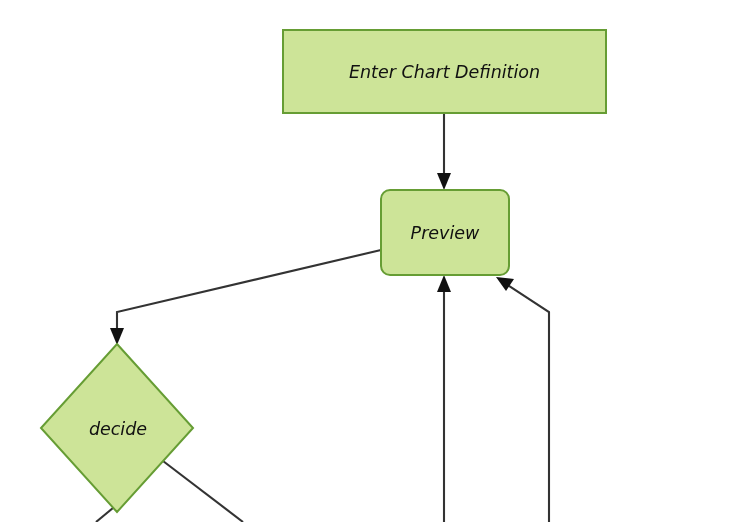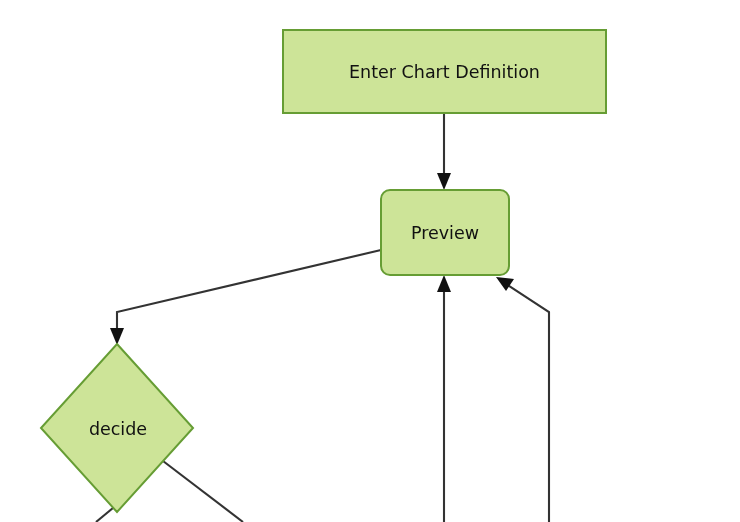--- a/index.html
+++ b/index.html
@@ -11,20 +11,21 @@
     width: 740px;
     height: 522px;
     overflow: hidden;
     font-family: "DejaVu Sans", "Liberation Sans", sans-serif;
   }
   #diagram-canvas {
     position: relative;
     width: 740px;
     height: 522px;
     background: #ffffff;
+    font-style: italic;
   }
   svg.flow {
     position: absolute;
     top: 0;
     left: 0;
     width: 740px;
     height: 522px;
     display: block;
   }
   .node-shape {

